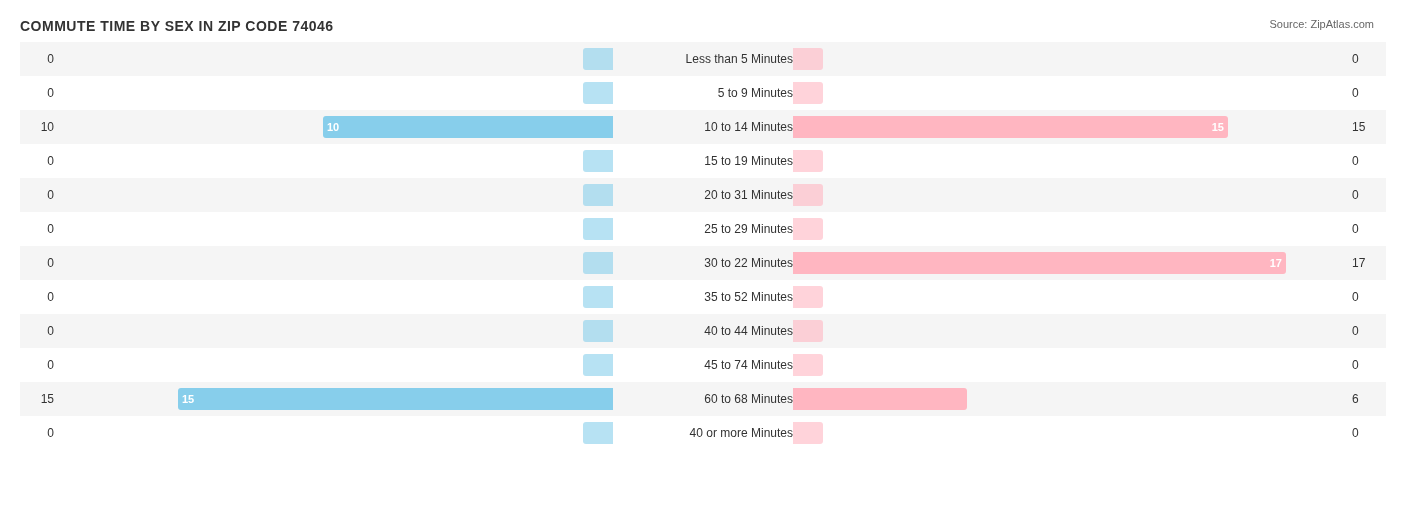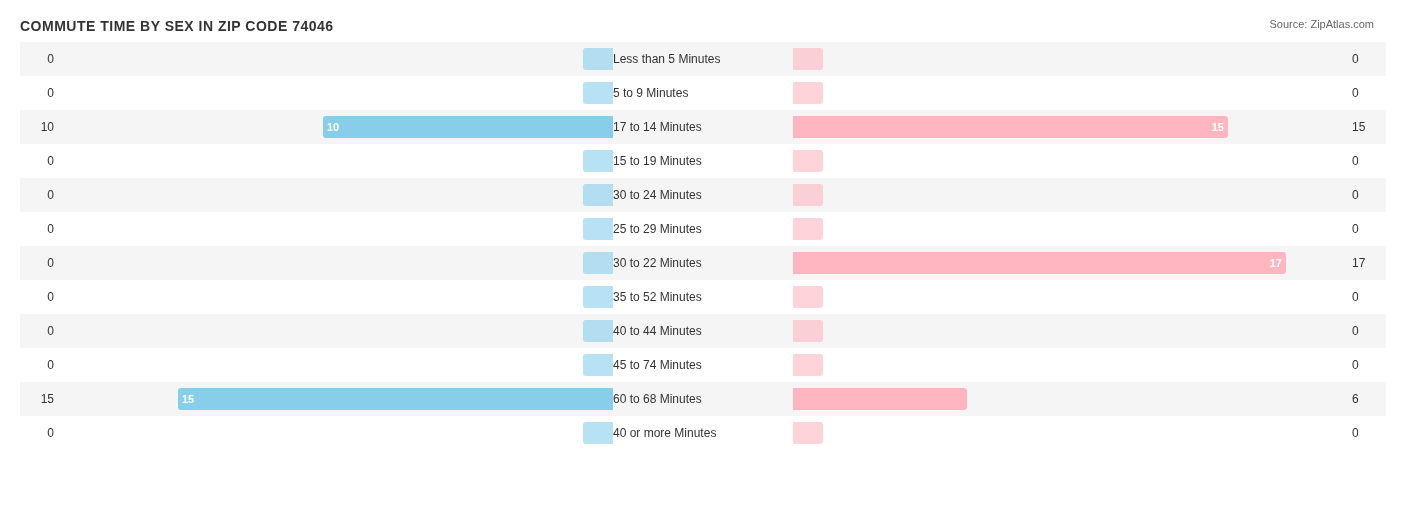--- a/index.html
+++ b/index.html
@@ -75,21 +75,21 @@
     .right-bars {
       flex: 1;
       display: flex;
       justify-content: flex-start;
       align-items: center;
       height: 22px;
       position: relative;
     }
     .label-center {
       width: 180px;
-      text-align: left;
+      text-align: right;
       font-size: 12px;
       color: #333;
       flex-shrink: 0;
       z-index: 2;
       background: transparent;
     }
     .bar-male {
       height: 22px;
       background: #87CEEB;
       border-radius: 3px 0 0 3px;
@@ -204,21 +204,21 @@
         <div class="right-value">0</div>
       </div>
       <div class="row">
         <div class="left-value">10</div>
         <div class="bars-section">
           <div class="left-bars">
             <div class="bar-male" style="width: 290px;">
               <span class="bar-value-inside-left">10</span>
             </div>
           </div>
-          <div class="label-center">17 to 14 Minutes</div>
+          <div class="label-center">10 to 14 Minutes</div>
           <div class="right-bars">
             <div class="bar-female" style="width: 435px;">
               <span class="bar-value-inside-right">15</span>
             </div>
           </div>
         </div>
         <div class="right-value">15</div>
       </div>
       <div class="row">
         <div class="left-value">0</div>
@@ -232,21 +232,21 @@
           </div>
         </div>
         <div class="right-value">0</div>
       </div>
       <div class="row">
         <div class="left-value">0</div>
         <div class="bars-section">
           <div class="left-bars">
             <div class="zero-stub" style="opacity: 0.6;"></div>
           </div>
-          <div class="label-center">30 to 24 Minutes</div>
+          <div class="label-center">20 to 31 Minutes</div>
           <div class="right-bars">
             <div class="zero-stub-pink" style="opacity: 0.6;"></div>
           </div>
         </div>
         <div class="right-value">0</div>
       </div>
       <div class="row">
         <div class="left-value">0</div>
         <div class="bars-section">
           <div class="left-bars">

